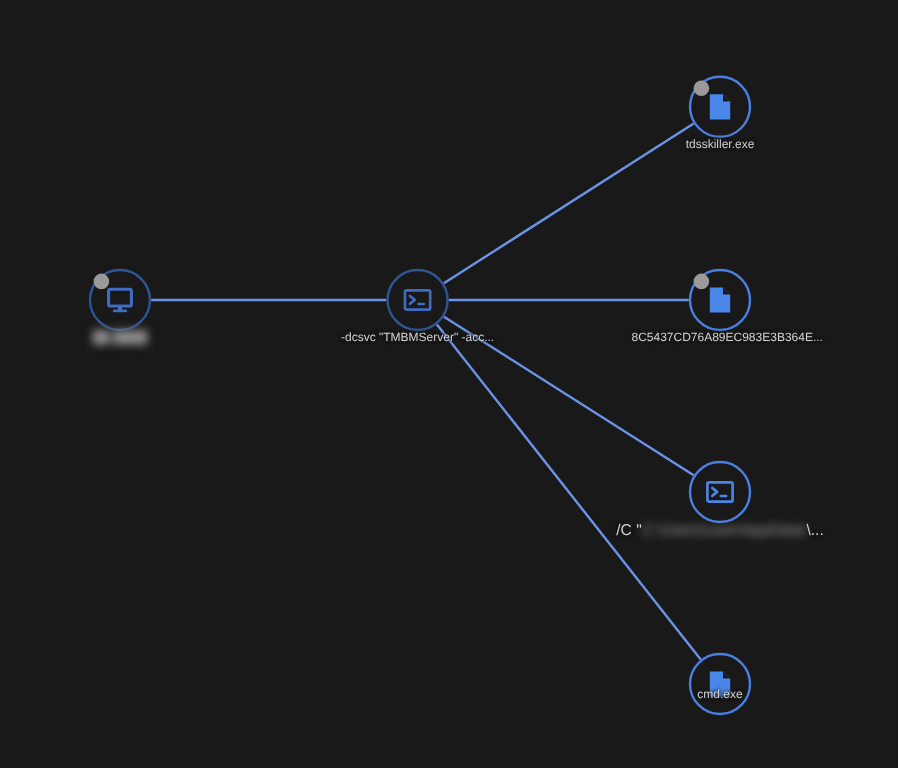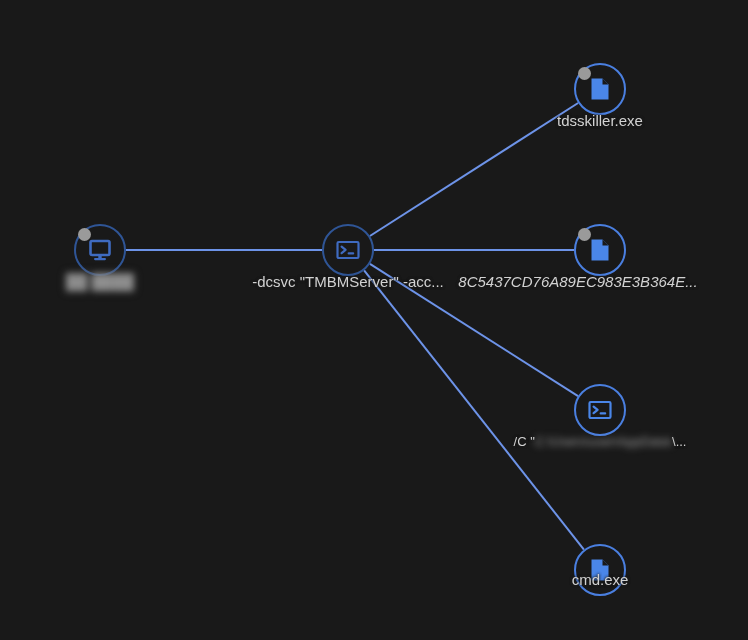--- a/index.html
+++ b/index.html
@@ -50,21 +50,21 @@
     width: 13px;
     height: 13px;
     border-radius: 50%;
     background: #9a9a9a;
     left: 2px;
     top: 2px;
   }
   .node-label {
     position: absolute;
     color: #d2d2d2;
-    font-size: 15px;
+    font-size: 10px;
     line-height: 16px;
     white-space: nowrap;
     transform: translateX(-50%);
     text-shadow: 0 0 3px #191919, 0 0 3px #191919;
   }
   .node-label.blurred {
     filter: blur(3.6px);
     color: #8e8e8e;
   }
   .label-split {
@@ -130,21 +130,21 @@
       <div class="node-label" style="left: 600px; top: 113px;">tdsskiller.exe</div>
       <div class="node" style="left: 600px; top: 250px;">
         <span>
           <svg width="26" height="26" viewBox="0 0 26 26">
             <path d="M4.5 2.5 H15.5 L21.5 8.5 V23.5 H4.5 Z" fill="#4a86e8"></path>
             <path d="M15.5 2.5 L21.5 8.5 H15.5 Z" fill="#191919"></path>
           </svg>
         </span>
         <span class="badge"></span>
       </div>
-      <div class="node-label" style="left: 578px; top: 274px; font-style: italic;">8C5437CD76A89EC983E3B364E...</div>
+      <div class="node-label" style="left: 606px; top: 274px;">8C5437CD76A89EC983E3B364E...</div>
       <div class="node" style="left: 600px; top: 410px;">
         <span>
           <svg width="26" height="26" viewBox="0 0 26 26">
             <rect x="2.5" y="5" width="21" height="16" rx="1.2" fill="none" stroke="#4a86e8" stroke-width="2.2"></rect>
             <path d="M6.6 9.6 L10.6 12.9 L6.6 16.2" fill="none" stroke="#4a86e8" stroke-width="2.2" stroke-linecap="round" stroke-linejoin="round"></path>
             <rect x="12.6" y="15.2" width="6.6" height="2.2" rx="1" fill="#4a86e8"></rect>
           </svg>
         </span>
       </div>
       <div class="label-split" style="left: 600px; top: 434px;">

